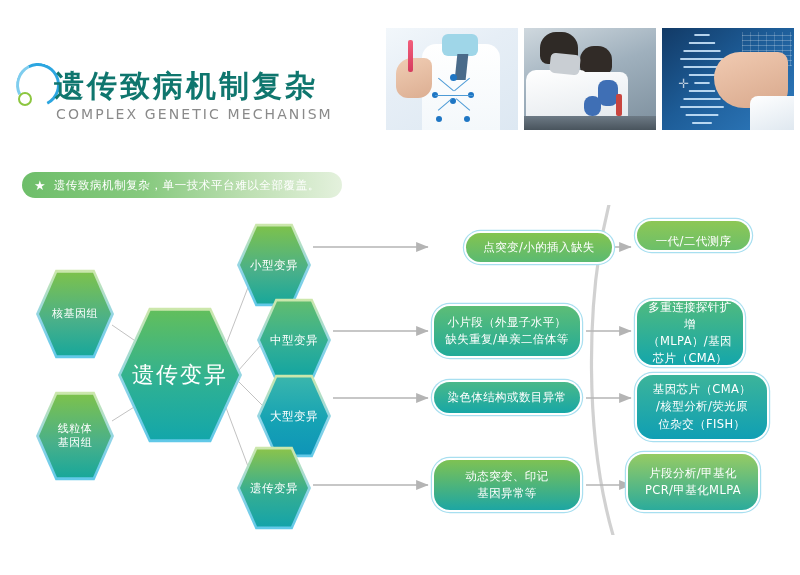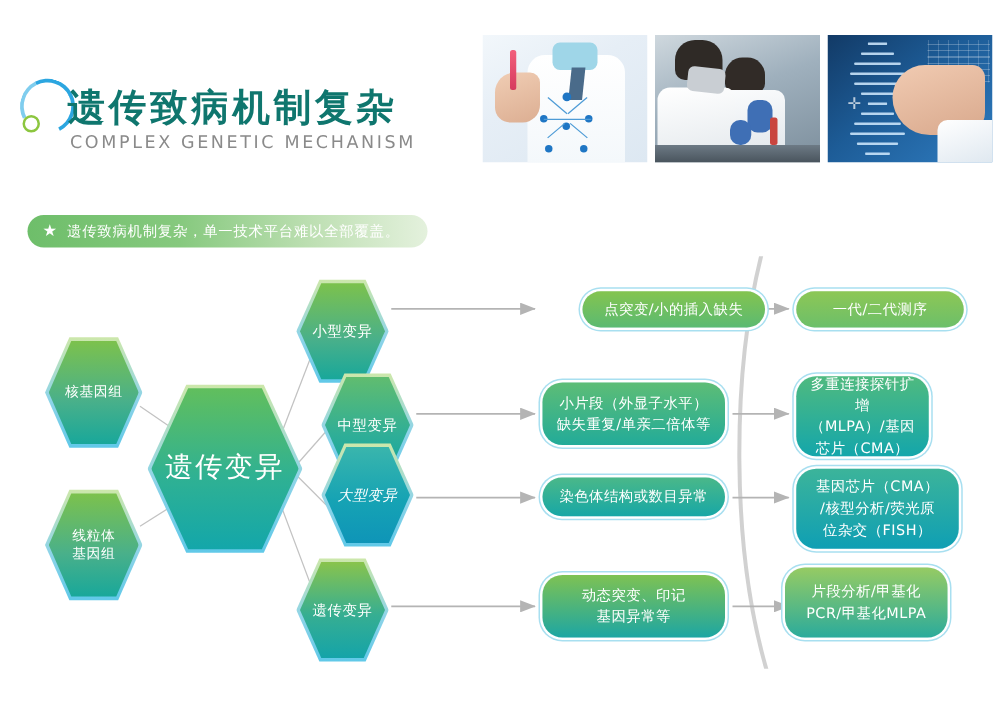--- a/index.html
+++ b/index.html
@@ -127,21 +127,21 @@
   .hex .lbl {
     position:relative; z-index:3; color:#ffffff; text-align:center;
     line-height:1.25; letter-spacing:.5px;
   }
 
   #hex-nuclear  { left:36px; top:63px;  width:78px; height:92px; }
   #hex-mito     { left:36px; top:185px; width:78px; height:92px; }
   #hex-center   { left:118px; top:100px; width:124px; height:140px; }
   #hex-small    { left:237px; top:17px;  width:74px; height:86px; }
   #hex-medium   { left:257px; top:92px;  width:74px; height:86px; }
-  #hex-large    { left:257px; top:148px; width:74px; height:86px;font-style:italic; }
+  #hex-large    { left:257px; top:168px; width:74px; height:86px; }
   #hex-special  { left:237px; top:240px; width:74px; height:86px; }
 
   .g-lightgreen { background:linear-gradient(180deg,#7ec24a 0%,#49b08a 58%,#16a79b 100%); }
   .g-green      { background:linear-gradient(180deg,#62bd6e 0%,#2fae97 60%,#10a4a2 100%); }
   .g-teal       { background:linear-gradient(180deg,#3bb6ac 0%,#16a3b4 55%,#0e94b8 100%); }
   .g-center     { background:linear-gradient(180deg,#63bf5b 0%,#2fb193 55%,#12a6ab 100%); }
   .g-special    { background:linear-gradient(180deg,#8cc44a 0%,#36ae92 55%,#13a3aa 100%); }
 
   #hex-nuclear .lbl, #hex-mito .lbl { font-size:11px; }
   #hex-small .lbl, #hex-medium .lbl, #hex-large .lbl, #hex-special .lbl { font-size:11.5px; }
@@ -153,21 +153,21 @@
     border-radius:16px; padding:0 10px;
     box-shadow:0 0 0 2px #ffffff, 0 0 0 3.2px #a8dff0;
   }
   .pill .ptxt { color:#fff; font-size:11.5px; line-height:1.5; text-align:center; letter-spacing:.4px; }
 
   #pill-c3-0 { left:434px; top:28px;  width:146px; height:29px; background:linear-gradient(180deg,#84c44f,#5bba72);margin-left:32px; }
   #pill-c3-1 { left:434px; top:101px; width:146px; height:50px; background:linear-gradient(180deg,#5dbd76,#22ab99); }
   #pill-c3-2 { left:434px; top:177px; width:146px; height:31px; background:linear-gradient(180deg,#4ab889,#17a7a6); }
   #pill-c3-3 { left:434px; top:255px; width:146px; height:50px; background:linear-gradient(180deg,#7ec253,#1da6a3); }
 
-  #pill-c4-0 { left:637px; top:28px;  width:134px; height:29px; background:linear-gradient(180deg,#8dc755,#6cbf6a); }
+  #pill-c4-0 { left:637px; top:16px;  width:113px; height:29px; background:linear-gradient(180deg,#8dc755,#6cbf6a);align-items:flex-end; }
   #pill-c4-1 { left:637px; top:96px;  width:106px; height:64px; background:linear-gradient(180deg,#4fba7f,#14a6ab); }
   #pill-c4-2 { left:637px; top:170px; width:130px; height:64px; background:linear-gradient(180deg,#3cb49a,#0f9fb4); }
   #pill-c4-3 { left:628px; top:249px; width:130px; height:56px; background:linear-gradient(180deg,#96cb63,#2bab9c); }
 </style>
 </head>
 <body>
 
 <div id="header">
 
   <div id="logo-mark">

